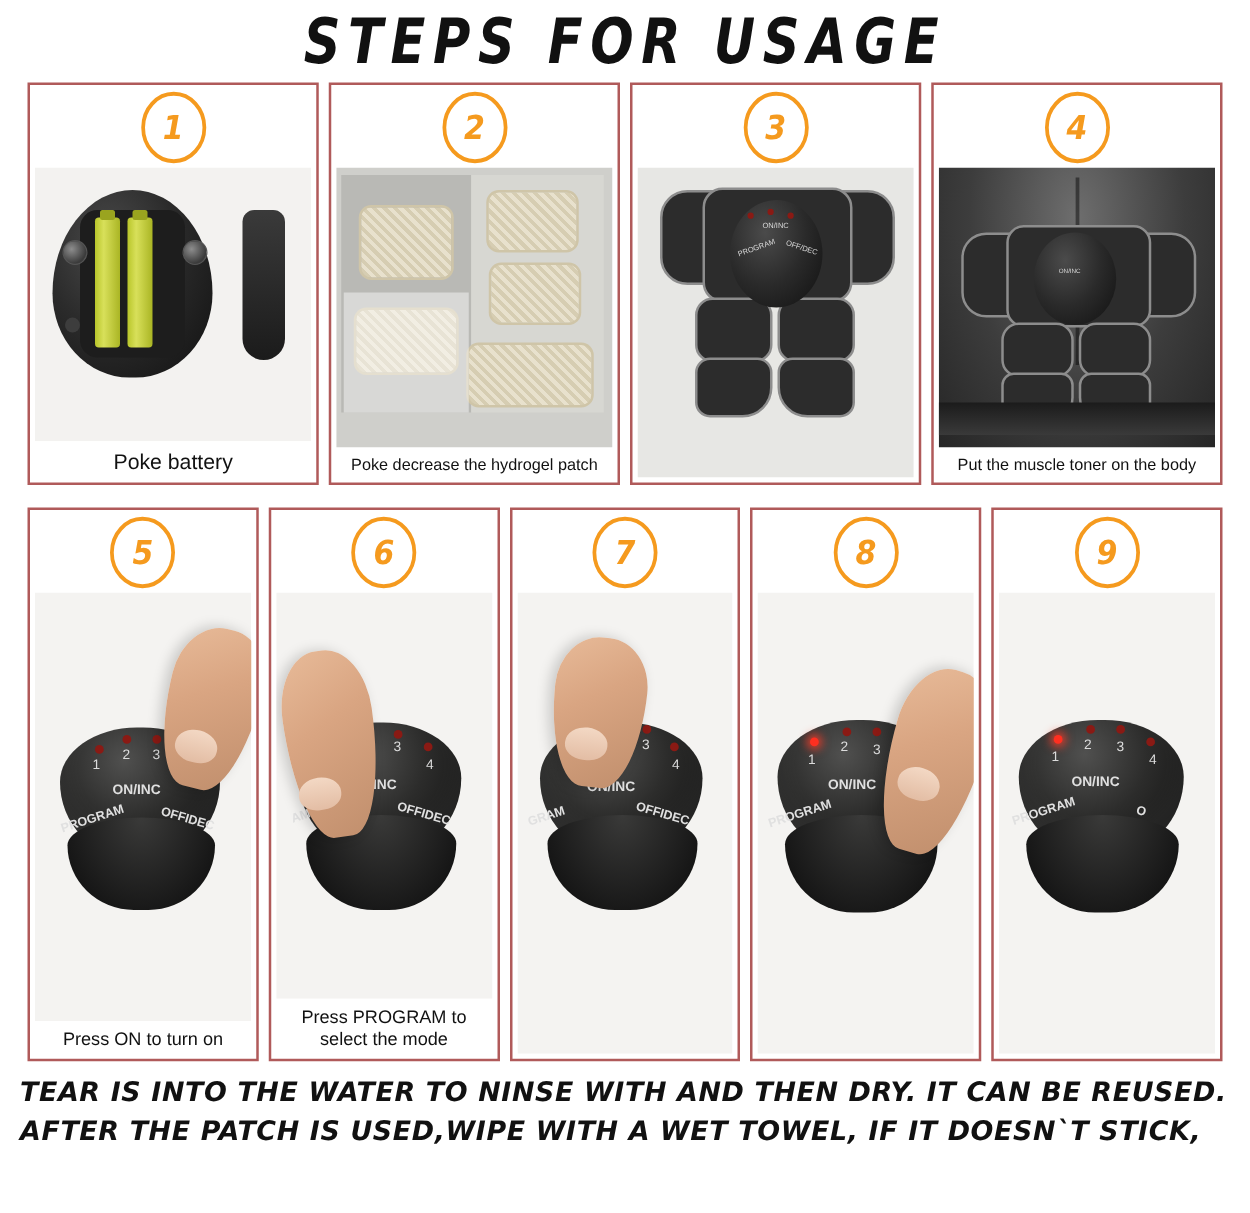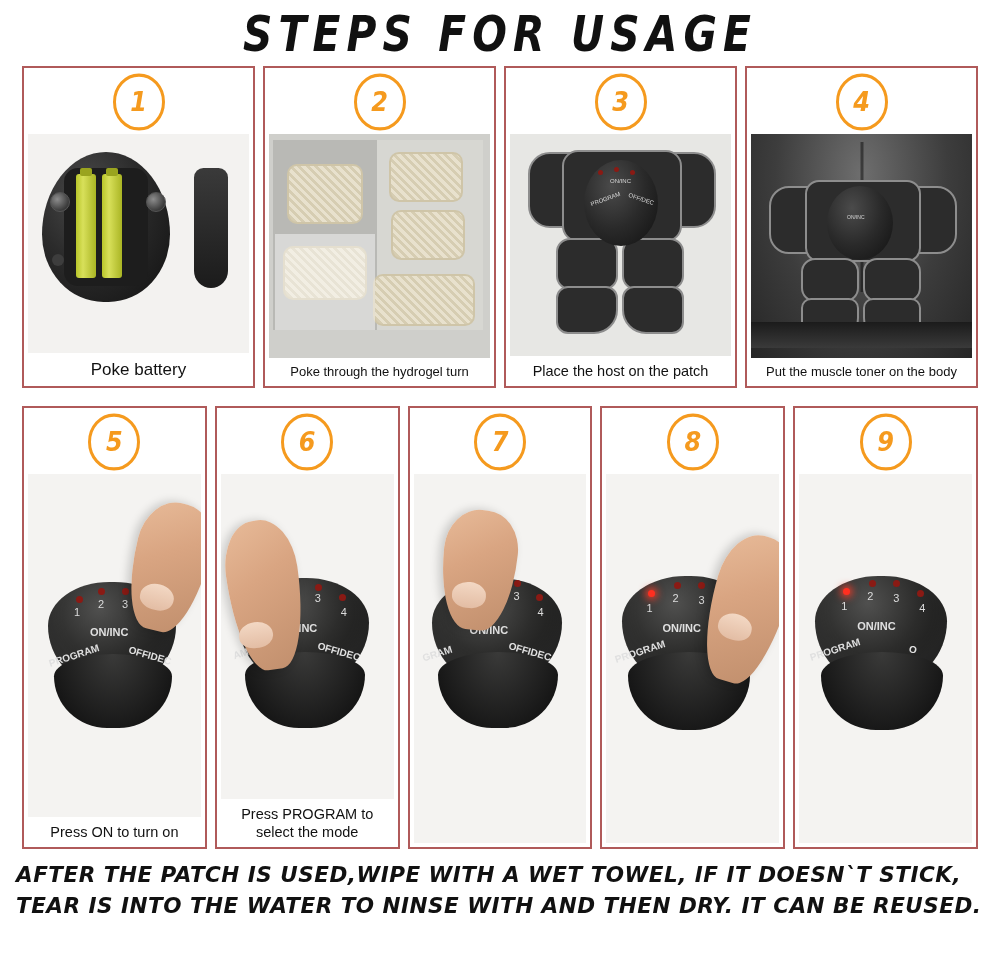--- a/index.html
+++ b/index.html
@@ -250,21 +250,21 @@
         <div class="abs" style="left:0;top:0;right:0;bottom:0;background:#cfcfcb;"></div>
         <div class="pkg" style="left:4px;top:6px;width:104px;height:190px;background:#b9b9b5;"></div>
         <div class="pkg" style="left:108px;top:6px;width:106px;height:190px;background:#d7d7d2;"></div>
         <div class="gelpatch" style="left:18px;top:30px;width:72px;height:56px;"></div>
         <div class="gelpatch" style="left:14px;top:112px;width:80px;height:50px;"></div>
         <div class="gelpatch" style="left:120px;top:18px;width:70px;height:46px;"></div>
         <div class="gelpatch" style="left:122px;top:76px;width:70px;height:46px;"></div>
         <div class="gelpatch" style="left:104px;top:140px;width:98px;height:48px;"></div>
         <div class="abs" style="left:6px;top:100px;width:100px;height:96px;background:rgba(255,255,255,.45);"></div>
       </div>
-      <div class="caption cap-sm">Poke through the hydrogel turn</div>
+      <div class="caption cap-sm">Poke decrease the hydrogel patch</div>
     </div>
 
     <div class="card">
       <div class="badge">3</div>
       <div class="photo">
         <div class="abs" style="left:0;top:0;right:0;bottom:0;background:#e7e7e4;"></div>
 
         <div class="pad-piece" style="left:18px;top:18px;width:54px;height:72px;border-radius:22px 10px 10px 22px;"></div>
         <div class="pad-piece" style="left:148px;top:18px;width:54px;height:72px;border-radius:10px 22px 22px 10px;"></div>
         <div class="pad-piece" style="left:52px;top:16px;width:116px;height:88px;border-radius:16px;"></div>
@@ -274,21 +274,20 @@
         <div class="pad-piece" style="left:112px;top:152px;width:58px;height:44px;border-radius:12px 12px 12px 24px;"></div>
 
         <div class="host-oval" style="left:74px;top:26px;width:74px;height:86px;"></div>
         <div class="host-label" style="left:100px;top:44px;">ON/INC</div>
         <div class="host-label" style="left:80px;top:62px;transform:rotate(-20deg);">PROGRAM</div>
         <div class="host-label" style="left:118px;top:62px;transform:rotate(18deg);">OFF/DEC</div>
         <div class="led" style="left:88px;top:36px;width:5px;height:5px;"></div>
         <div class="led" style="left:104px;top:33px;width:5px;height:5px;"></div>
         <div class="led" style="left:120px;top:36px;width:5px;height:5px;"></div>
       </div>
-      <div class="caption cap-md">Place the  host on the patch</div>
     </div>
 
     <div class="card">
       <div class="badge">4</div>
       <div class="photo">
         <div class="torso"></div>
         <div class="abline" style="left:50%;top:8px;width:3px;height:150px;transform:translateX(-50%);"></div>
         <div class="abline" style="left:26%;top:60px;width:48%;height:3px;"></div>
         <div class="abline" style="left:26%;top:100px;width:48%;height:3px;"></div>
 
@@ -418,17 +417,17 @@
           <div class="num" style="left:120px;top:128px;">4</div>
           <div class="btn-txt" style="left:58px;top:146px;">ON/INC</div>
           <div class="btn-txt" style="left:10px;top:170px;transform:rotate(-18deg);font-size:10px;">PROGRAM</div>
           <div class="btn-txt" style="left:110px;top:170px;transform:rotate(16deg);font-size:10px;">O</div>
         </div>
       </div>
     </div>
   </div>
 
   <div class="footer">
+    <div>TEAR IS INTO THE WATER TO NINSE WITH AND THEN DRY. IT CAN BE REUSED.</div>
     <div>AFTER THE PATCH IS USED,WIPE WITH A WET TOWEL, IF IT DOESN`T STICK,</div>
-    <div>TEAR IS INTO THE WATER TO NINSE WITH AND THEN DRY. IT CAN BE REUSED.</div>
   </div>
 
 </div>
 
 </body></html>

